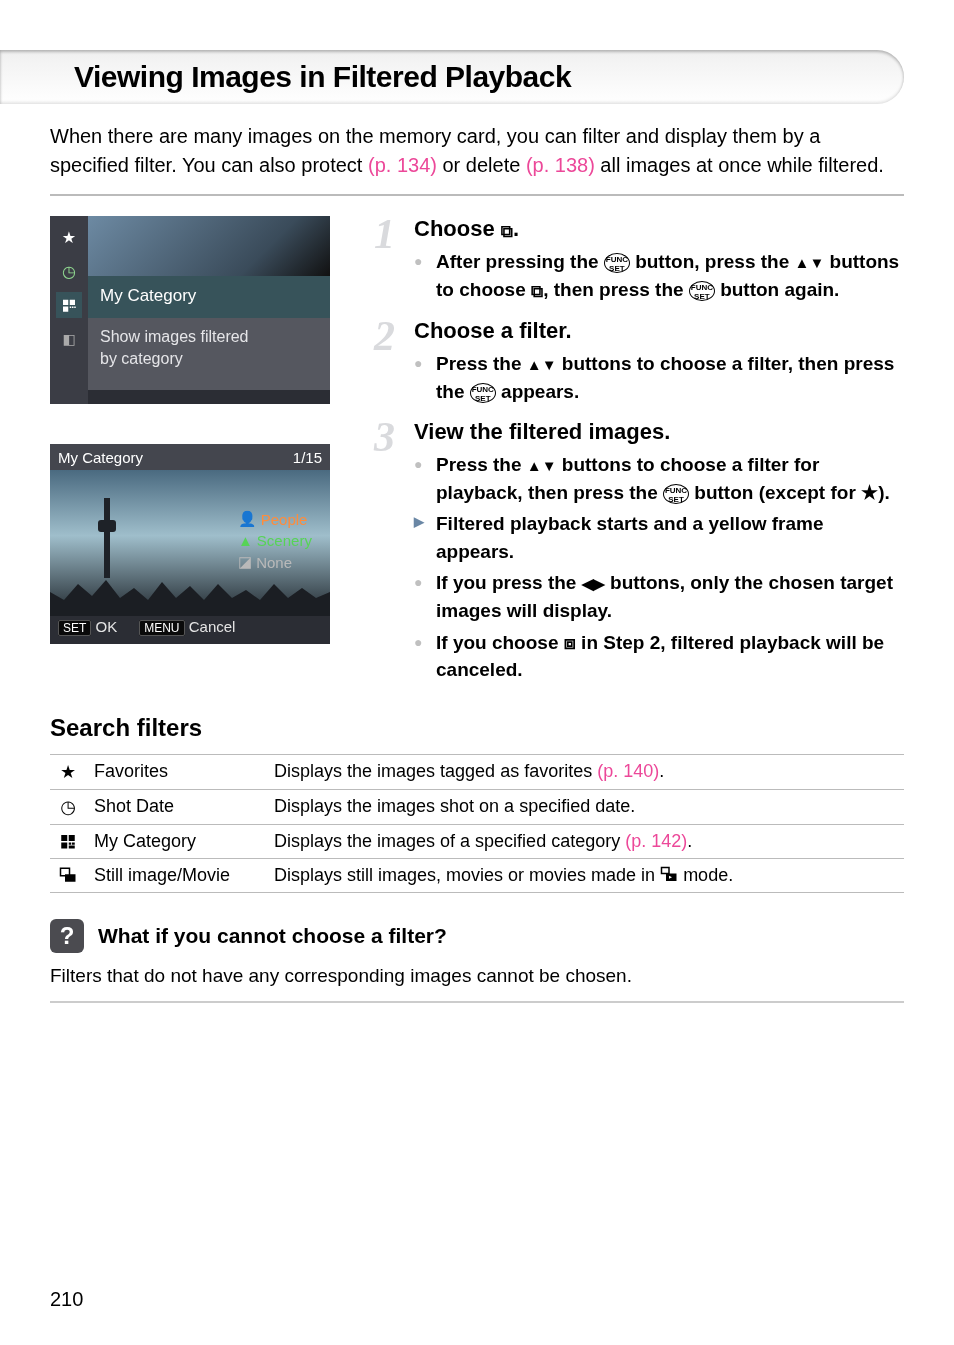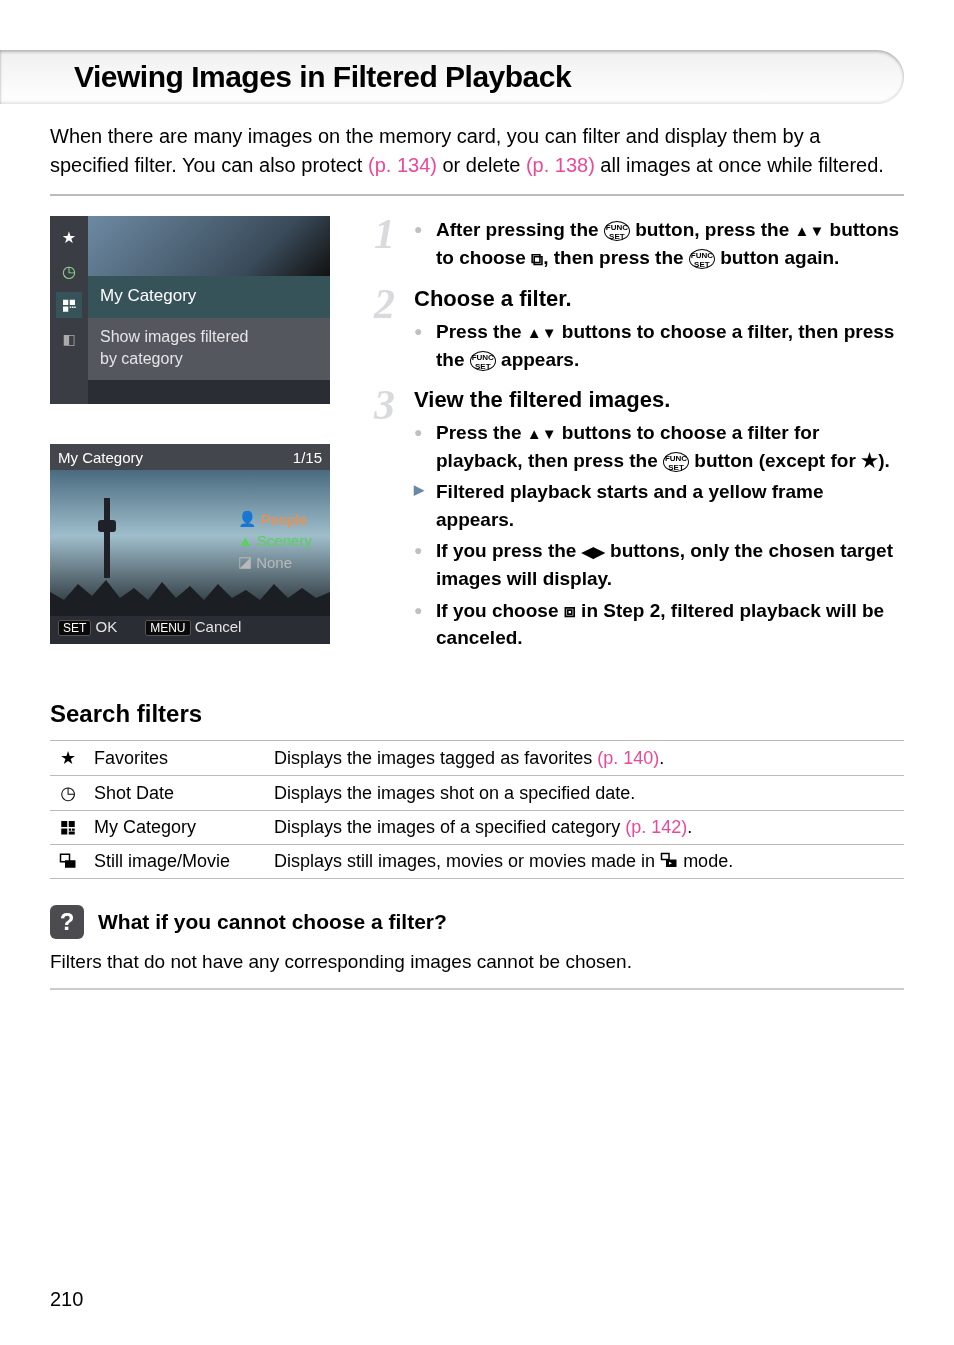--- a/index.html
+++ b/index.html
@@ -79,21 +79,21 @@
   .shot1 .sel {
     position:absolute; left:38px; top:60px; right:0; height:42px;
     background:#37535a;
     color:#fff; font-size:17px;
     padding:10px 12px;
   }
   .shot1 .desc {
     position:absolute; left:38px; top:102px; right:0;
     background:#55575f;
     color:#e5e5e8; font-size:16px; padding:8px 12px; line-height:1.35;
-    height:62px;
+    height:72px;
   }
   .shot2 { height:200px; }
   .shot2 .hdr {
     position:absolute;left:0;top:0;right:0;height:26px;
     background:#44464e;color:#fff;font-size:15px;
     display:flex;justify-content:space-between;align-items:center;padding:0 8px;
   }
   .shot2 .img-area{
     position:absolute;left:0;top:26px;right:0;bottom:28px;
     background:linear-gradient(to bottom,#4a6a80 0%,#9fbecb 45%,#1f262c 100%);
@@ -112,21 +112,21 @@
   }
   .shot2 .tags {
     position:absolute;right:6px;top:36px;width:86px;
   }
   .shot2 .tag{display:flex;align-items:center;gap:4px;font-size:15px;margin:4px 0;}
   .shot2 .tag.people{color:#ff8c3b;}
   .shot2 .tag.scenery{color:#57d357;}
   .shot2 .tag.none{color:#b9b9b9;}
   .shot2 .ftr{
     position:absolute;left:0;right:0;bottom:0;height:36px;
-    display:flex;align-items:center;gap:28px;padding:0 8px;
+    display:flex;align-items:center;gap:22px;padding:0 8px;
     color:#e4e4e4;font-size:15px;
   }
   .btn-lbl{background:#0a0a0a;color:#fff;border:1px solid #555;padding:0 4px;font-size:12px;border-radius:2px;}
 
   .steps-col { flex:1; }
   .step { position:relative; padding-left: 40px; margin-bottom: 14px; }
   .step .num {
     position:absolute;left:0;top:-6px;
     font-family: Georgia, 'Times New Roman', serif;
     font-style: italic;
@@ -273,20 +273,23 @@
           <span><span class="btn-lbl">MENU</span> <span>Cancel</span></span>
         </div>
       </div>
 
     </div>
 
     <div class="steps-col">
 
       <div class="step">
         <div class="num">1</div>
+        <h3>
+          <span>Choose </span><span class="filter-ico">⧉</span><span>.</span>
+        </h3>
         <ul>
           <li>
             <span>After pressing the </span><span class="func-btn">FUNC<br>SET</span><span> button, press the </span><span class="ud">▲▼</span><span> buttons to choose </span><span class="filter-ico">⧉</span><span>, then press the </span><span class="func-btn">FUNC<br>SET</span><span> button again.</span>
           </li>
         </ul>
       </div>
 
       <div class="step">
         <div class="num">2</div>
         <h3>Choose a filter.</h3>

